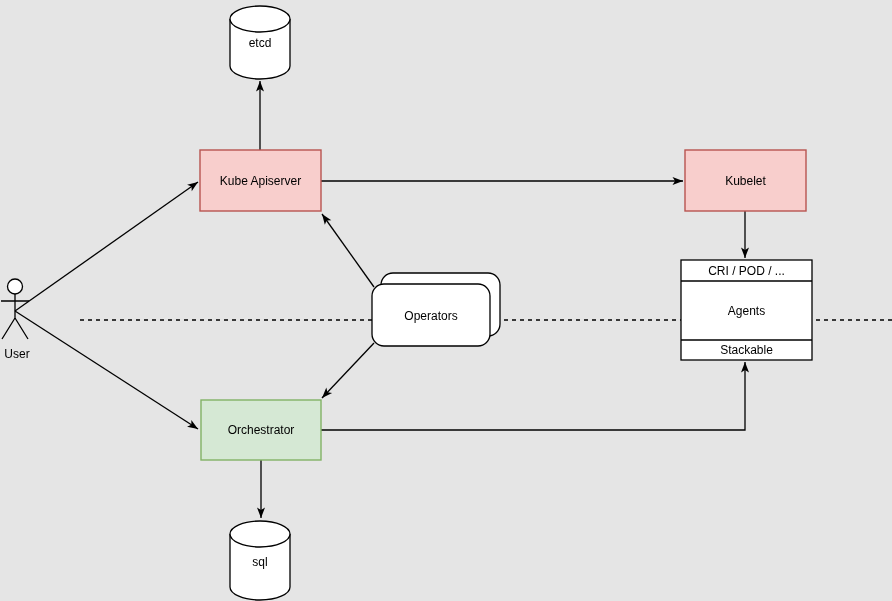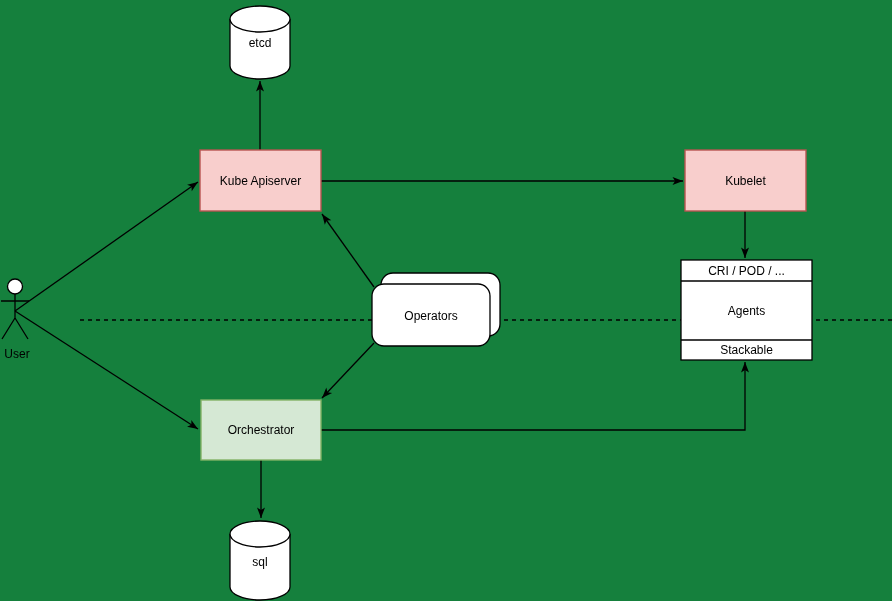--- a/index.html
+++ b/index.html
@@ -1,18 +1,18 @@
 <!DOCTYPE html>
 <html><head>
 <meta charset="utf-8">
 <style>
   html, body { margin: 0; padding: 0; background: #ffffff; }
   .canvas-wrap {
     width: 892px; height: 601px; position: relative;
-    background: #15803d; overflow: hidden;
+    background: #e5e5e5; overflow: hidden;
     font-family: "Liberation Sans", sans-serif;
   }
   svg { display: block; }
   .lbl {
     font-family: "Liberation Sans", sans-serif;
     font-size: 12px;
   }
 </style>
 </head>
 <body>

